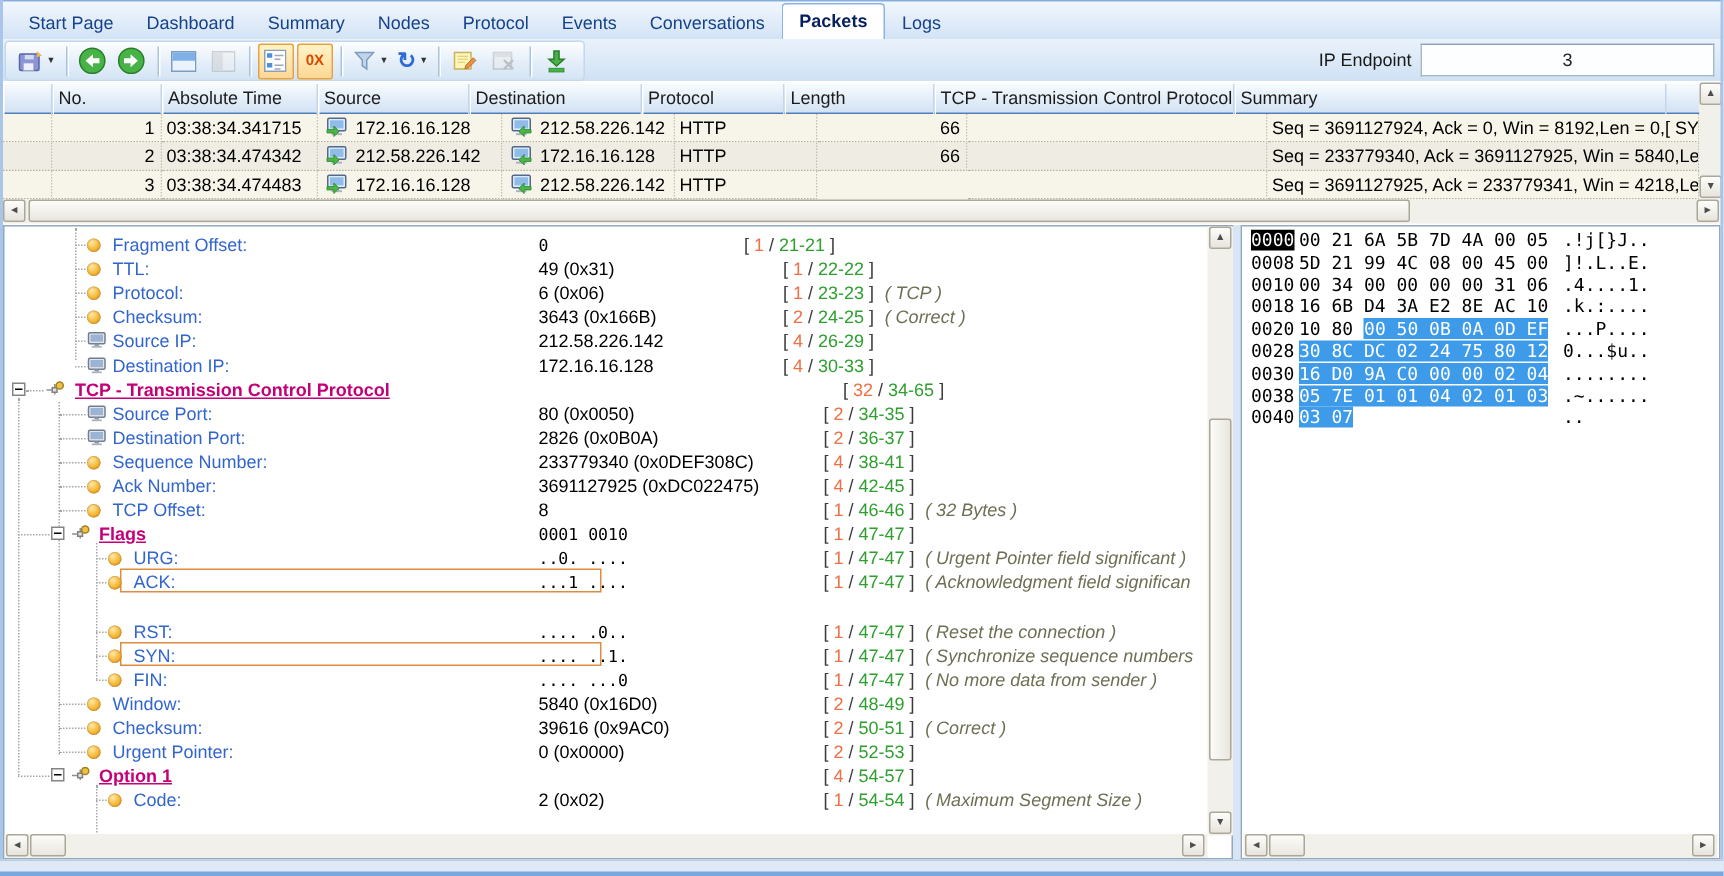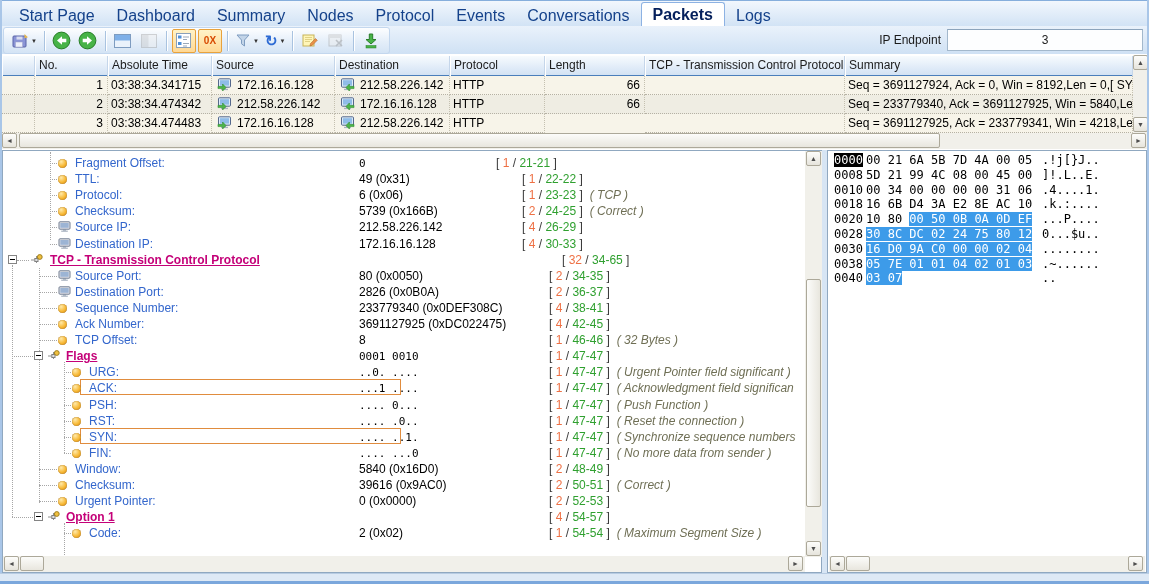--- a/index.html
+++ b/index.html
@@ -10,21 +10,21 @@
   
   #frame-l{left:0;top:0;width:2px;height:584px;background:#A9C6E8;}
   #frame-r{left:1147px;top:0;width:2px;height:584px;background:#A9C6E8;}
   #frame-b{left:0;top:573px;width:1149px;height:11px;background:#DEE9F5;
     border-top:1px solid #B8CCE2;border-bottom:3px solid #7BA7DC;}
 
   
   #tabbar{left:0;top:0;width:1149px;height:26px;
     background:linear-gradient(#F2F7FD,#D2E3F5);
     border-top:1px solid #86AEDC;display:flex;align-items:flex-end;padding-left:8px;}
-  .tab{height:21px;line-height:21px;padding:0 11px;font-size:16px;color:#15428B;white-space:nowrap;}
+  .tab{height:21px;line-height:21px;padding:0 11px;font-size:12px;color:#15428B;white-space:nowrap;}
   .tab.active{background:#FFFFFF;border:1px solid #8DB2E3;border-bottom:none;
     border-radius:3px 3px 0 0;font-weight:bold;color:#05205C;height:24px;line-height:23px;}
 
   
   #toolbar{left:0;top:26px;width:1149px;height:29px;
     background:linear-gradient(#EAF2FB,#CFE1F4);border-bottom:1px solid #FFFFFF;}
   #tbgroup{position:absolute;left:3px;top:1px;height:27px;display:flex;align-items:center;
     padding:0 5px;background:linear-gradient(#FDFEFF,#E4EEF9 55%,#D4E4F5);
     border:1px solid #C3D7EE;border-radius:3px;}
   .tbtn{min-width:24px;height:24px;display:flex;align-items:center;justify-content:center;
@@ -237,21 +237,21 @@
     <span id="ipe-label">IP Endpoint</span>
     <div id="ipe-input">3</div>
   </div>
 </div>
 
 <div id="pl" class="abs">
   <div id="pl-header">
       <div class="hcell" style="width: 33px;"></div>
       <div class="hcell" style="width: 73px;">No.</div>
       <div class="hcell" style="width: 104px;">Absolute Time</div>
-      <div class="hcell" style="width: 123px;">Source</div>
+      <div class="hcell" style="width: 101px;">Source</div>
       <div class="hcell" style="width: 115px;">Destination</div>
       <div class="hcell" style="width: 95px;">Protocol</div>
       <div class="hcell" style="width: 100px;">Length</div>
       <div class="hcell" style="width: 200px;">TCP - Transmission Control Protocol</div>
       <div class="hcell" style="width: 288px;">Summary</div>
     </div>
   <div id="pl-rows">
       <div class="prow" style="top: 21px;">
         <div class="pcell" style="width: 33px;"></div>
         <div class="pcell right" style="width: 73px;">1</div>
@@ -390,21 +390,21 @@
         <span class="stub" style="left:46px;width:7px"></span>
         <span class="t-icon" style="left:54px"><span class="ball"></span></span>
         <span class="t-label" style="left:71px">Protocol:</span>
         <span class="t-value">6 (0x06)</span>
         <span class="t-meta" style="left:518px"><span class="br">[ </span><span class="sz">1</span><span class="br"> / </span><span class="rg">23-23</span><span class="br"> ]</span><span class="note">( TCP )</span></span>
       </div>
       <div class="trow" style="top: 51.3px;">
         <span class="stub" style="left:46px;width:7px"></span>
         <span class="t-icon" style="left:54px"><span class="ball"></span></span>
         <span class="t-label" style="left:71px">Checksum:</span>
-        <span class="t-value">5739 (0x166B)</span>
+        <span class="t-value">3643 (0x166B)</span>
         <span class="t-meta" style="left:518px"><span class="br">[ </span><span class="sz">2</span><span class="br"> / </span><span class="rg">24-25</span><span class="br"> ]</span><span class="note">( Correct )</span></span>
       </div>
       <div class="trow" style="top: 67.4px;">
         <span class="stub" style="left:46px;width:7px"></span>
         <span class="t-icon" style="left:54px"><svg width="13" height="12" viewBox="0 0 13 12">
             <rect x="1" y="0.8" width="11" height="7.4" rx="1" fill="#E8E8EC" stroke="#707C90"></rect>
             <rect x="2.3" y="2" width="8.4" height="4.8" fill="#9CB4D4"></rect>
             <rect x="5" y="8.2" width="3" height="1.4" fill="#8A97A8"></rect>
             <rect x="3.2" y="9.6" width="6.6" height="1.2" fill="#A8B2C0"></rect>
           </svg></span>
@@ -499,27 +499,20 @@
         <span class="t-value mono">..0. ....</span>
         <span class="t-meta" style="left:545px"><span class="br">[ </span><span class="sz">1</span><span class="br"> / </span><span class="rg">47-47</span><span class="br"> ]</span><span class="note">( Urgent Pointer field significant )</span></span>
       </div>
       <div class="trow" style="top: 228.4px;">
         <span class="t-box"></span>
         <span class="stub" style="left:60px;width:7px"></span>
         <span class="t-icon" style="left:68px"><span class="ball"></span></span>
         <span class="t-label" style="left:85px">ACK:</span>
         <span class="t-value mono">...1 ....</span>
         <span class="t-meta" style="left:545px"><span class="br">[ </span><span class="sz">1</span><span class="br"> / </span><span class="rg">47-47</span><span class="br"> ]</span><span class="note">( Acknowledgment field significan</span></span>
-      </div>
-      <div class="trow" style="top: 244.5px;">
-        <span class="stub" style="left:60px;width:7px"></span>
-        <span class="t-icon" style="left:68px"><span class="ball"></span></span>
-        <span class="t-label" style="left:85px">PSH:</span>
-        <span class="t-value mono">.... 0...</span>
-        <span class="t-meta" style="left:545px"><span class="br">[ </span><span class="sz">1</span><span class="br"> / </span><span class="rg">47-47</span><span class="br"> ]</span><span class="note">( Push Function )</span></span>
       </div>
       <div class="trow" style="top: 260.6px;">
         <span class="stub" style="left:60px;width:7px"></span>
         <span class="t-icon" style="left:68px"><span class="ball"></span></span>
         <span class="t-label" style="left:85px">RST:</span>
         <span class="t-value mono">.... .0..</span>
         <span class="t-meta" style="left:545px"><span class="br">[ </span><span class="sz">1</span><span class="br"> / </span><span class="rg">47-47</span><span class="br"> ]</span><span class="note">( Reset the connection )</span></span>
       </div>
       <div class="trow" style="top: 276.7px;">
         <span class="t-box"></span>

